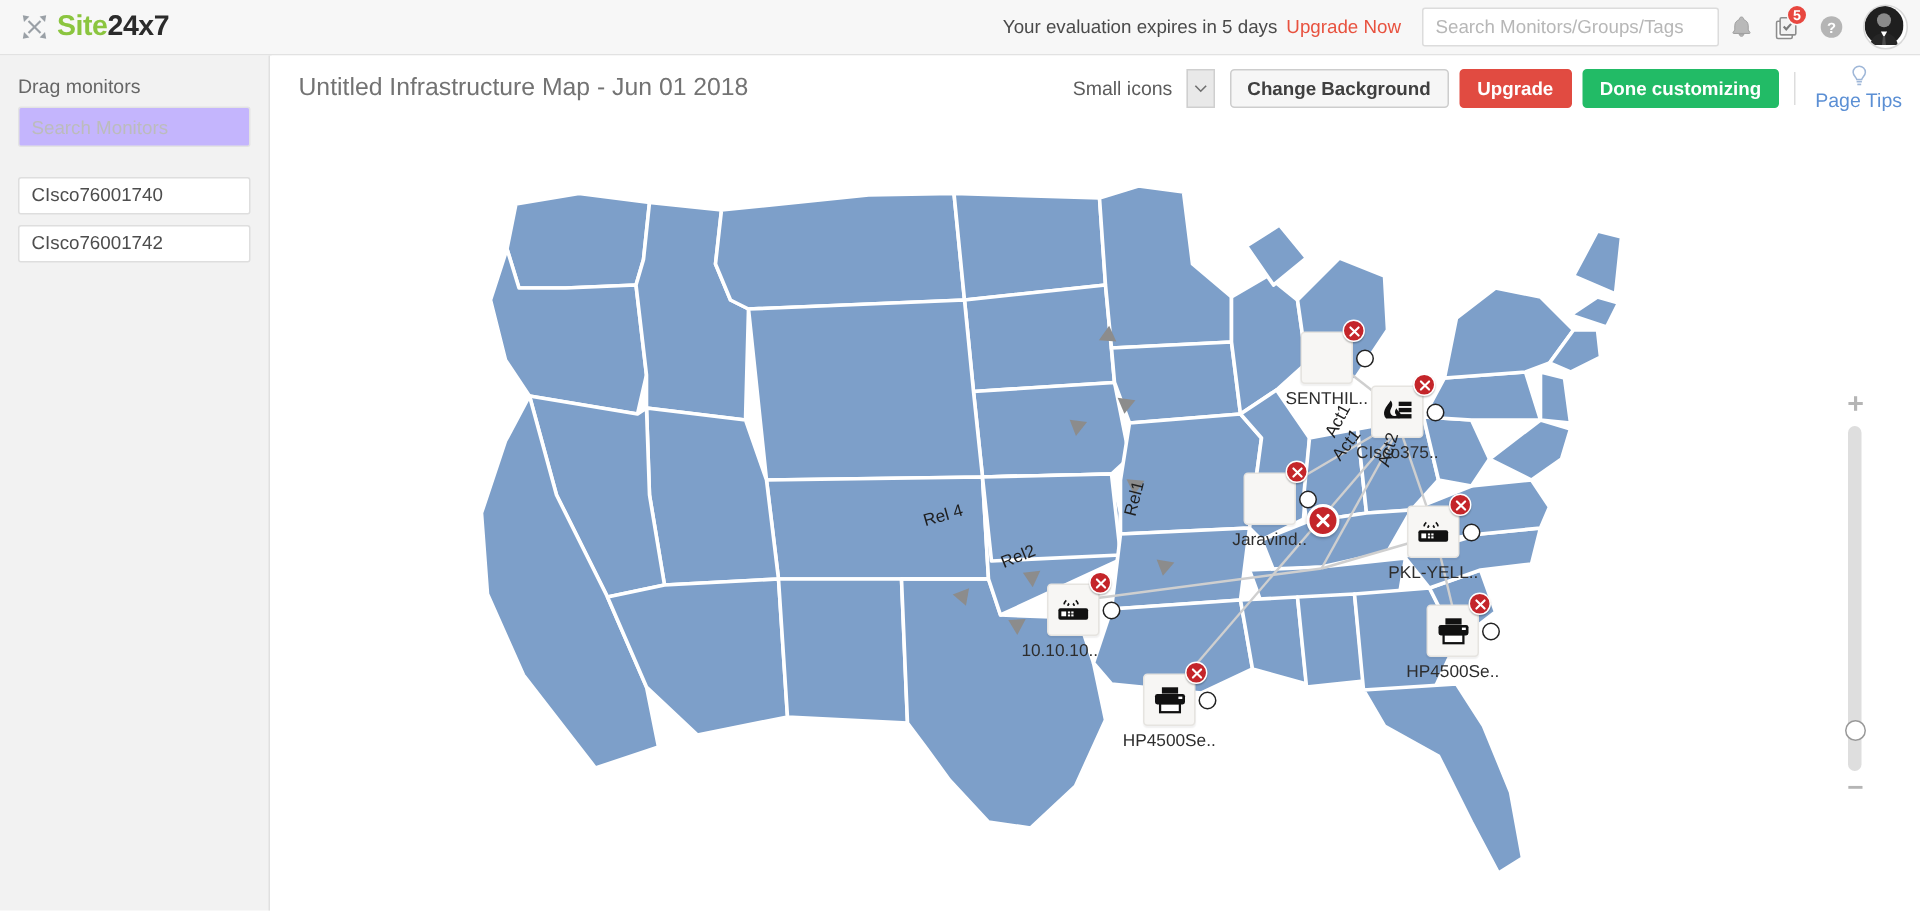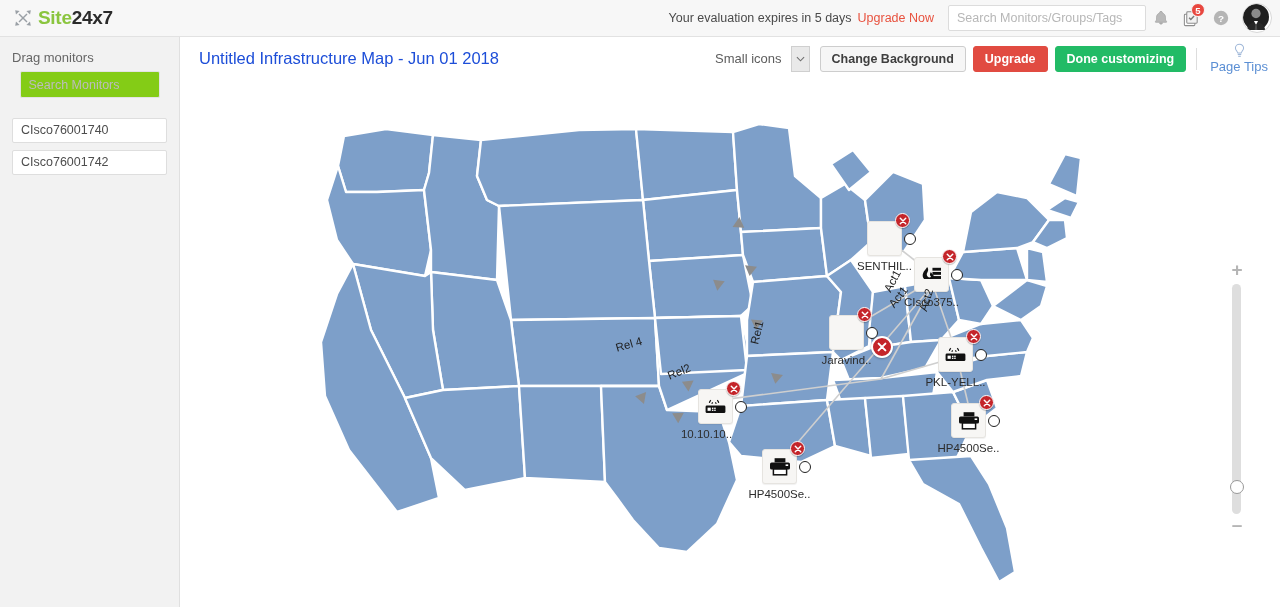--- a/index.html
+++ b/index.html
@@ -46,42 +46,42 @@
     background:#ffffff;border:1px solid #d8d8d8;overflow:hidden;
     display:block;cursor:pointer;
   }
   
   .sidebar{
     position:absolute;left:0;top:37px;width:180px;height:570px;
     background:#f2f2f2;border-right:1px solid #e0e0e0;box-sizing:border-box;
   }
   .sidebar-title{font-size:13px;color:#666;padding:13px 0 6px 12px;}
   .monitor-search{
-    display:block;width:140px;height:27px;margin:0 auto;box-sizing:border-box;
-    border:1px solid #e3e3e3;background:#84cc16;border-radius:2px;padding:0 8px;
+    display:block;width:155px;height:27px;margin:0 auto;box-sizing:border-box;
+    border:1px solid #e3e3e3;background:#c4b5fd;border-radius:2px;padding:0 8px;
     font-size:12.5px;color:#555;font-family:"Liberation Sans", sans-serif;outline:none;
   }
   .monitor-search::placeholder{color:#bcbcbc;}
   .monitor-list{margin-top:20px;}
   .monitor-item{
     width:155px;height:25px;margin:0 auto 7px auto;box-sizing:border-box;
     background:#fff;border:1px solid #dedede;border-radius:2px;
     font-size:12.5px;color:#4d4d4d;line-height:23px;padding-left:8px;
     cursor:move;
   }
   
   .content{
     position:absolute;left:181px;top:37px;width:1099px;height:570px;
     background:#fff;box-sizing:border-box;overflow:hidden;
   }
   .page-head{
     position:absolute;left:0;top:0;width:1099px;height:43px;
     display:flex;align-items:center;box-sizing:border-box;padding:0 12px 0 18px;
   }
-  .page-title{font-size:16.5px;color:#1d4ed8;white-space:nowrap;}
+  .page-title{font-size:16.5px;color:#737373;white-space:nowrap;}
   .head-tools{margin-left:auto;display:flex;align-items:center;}
   .select-wrap{display:flex;align-items:stretch;margin-right:10px;}
   .select-face{
     height:26px;line-height:26px;font-size:13px;color:#5c5c5c;
     padding:0 9px 0 6px;background:#fff;border:0;white-space:nowrap;cursor:pointer;
   }
   .select-arrow{
     width:19px;height:26px;background:#e9e9e9;border:1px solid #cfcfcf;
     display:flex;align-items:center;justify-content:center;cursor:pointer;box-sizing:border-box;
   }

